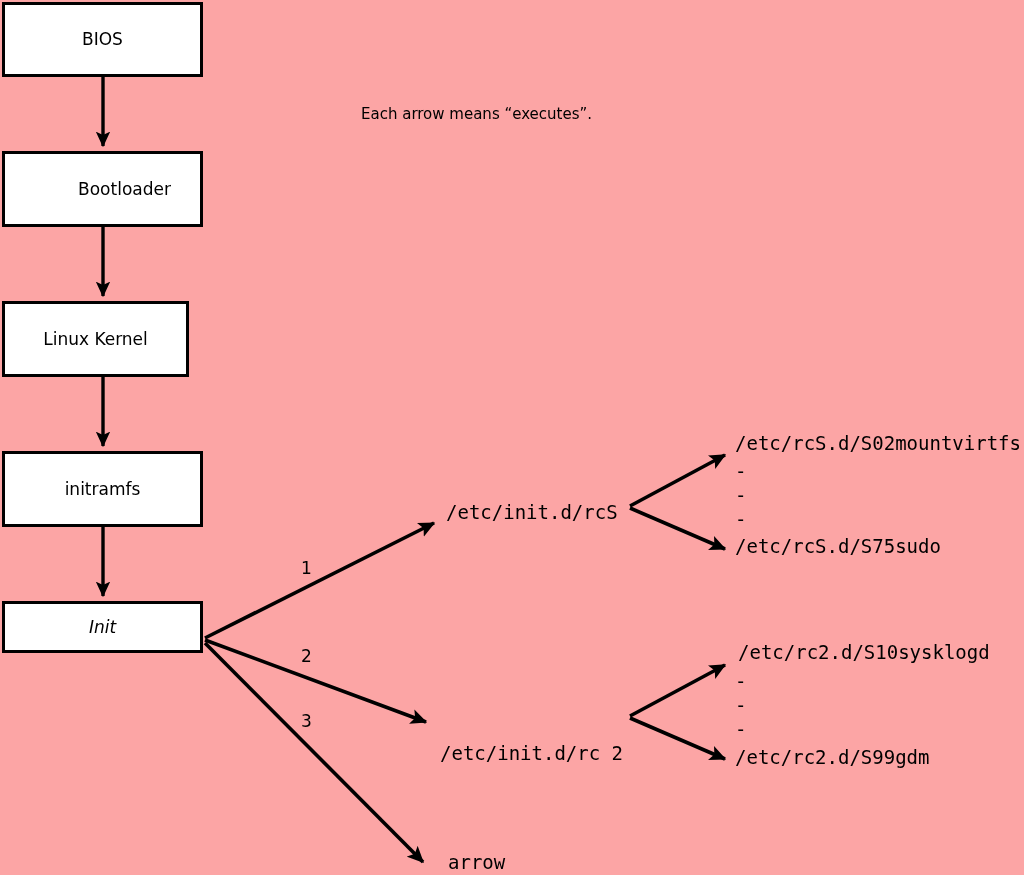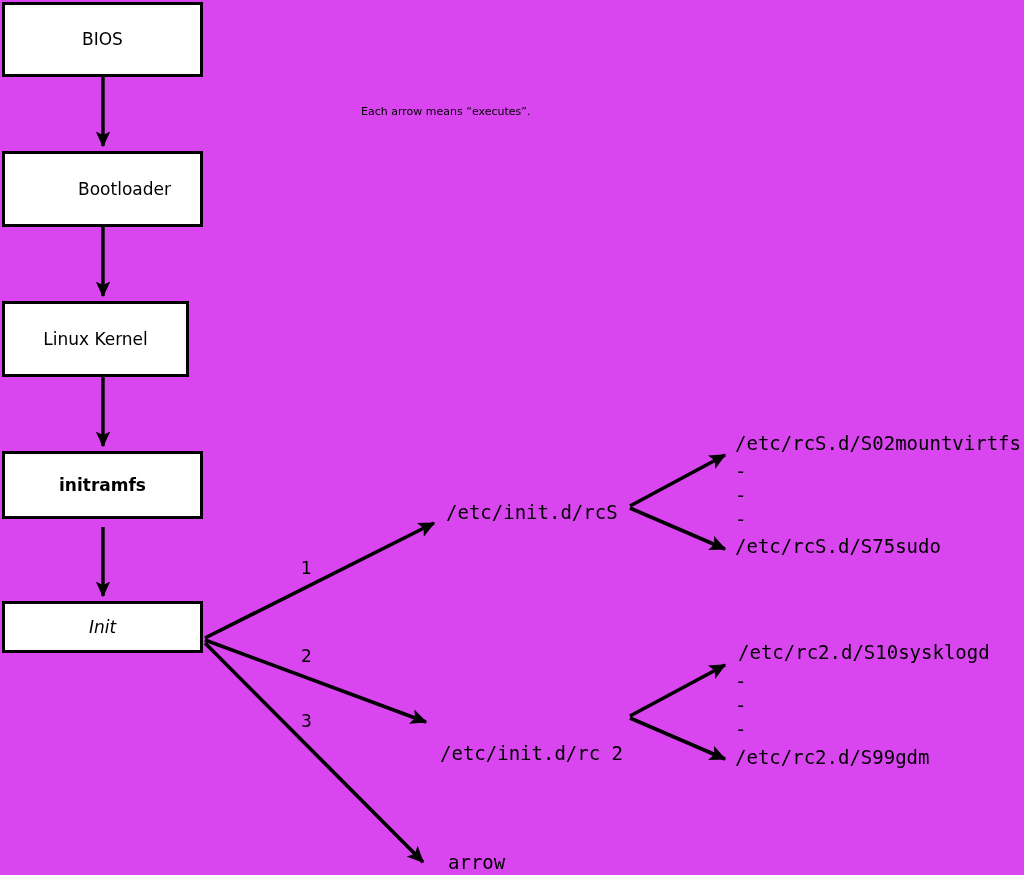--- a/index.html
+++ b/index.html
@@ -5,21 +5,21 @@
 <style>
   html, body {
     margin: 0;
     padding: 0;
     background: #ffffff;
   }
   #diagram {
     position: relative;
     width: 1024px;
     height: 875px;
-    background: #d946ef;
+    background: #fca5a5;
     overflow: hidden;
     font-family: "DejaVu Sans", sans-serif;
   }
   #arrow-layer {
     position: absolute;
     left: 0;
     top: 0;
     width: 1024px;
     height: 875px;
     pointer-events: none;
@@ -36,21 +36,21 @@
   .stage-label {
     font-family: "DejaVu Sans", sans-serif;
     font-size: 17px;
     color: #000000;
     line-height: 1;
     white-space: nowrap;
   }
   .caption {
     position: absolute;
     font-family: "DejaVu Sans", sans-serif;
-    font-size: 11px;
+    font-size: 15px;
     color: #000000;
     white-space: nowrap;
   }
   .mono-text {
     position: absolute;
     font-family: "DejaVu Sans Mono", monospace;
     font-size: 19px;
     color: #000000;
     white-space: pre;
     line-height: 1;
@@ -103,21 +103,21 @@
   </div>
 
   <div class="stage-box" style="left:2px; top:151px; width:201px; height:76px;padding-left:44px;">
     <span class="stage-label">Bootloader</span>
   </div>
 
   <div class="stage-box" style="left:2px; top:301px; width:187px; height:76px;">
     <span class="stage-label">Linux Kernel</span>
   </div>
 
-  <div class="stage-box" style="left:2px; top:451px; width:201px; height:68px;font-weight:bold;">
+  <div class="stage-box" style="left:2px; top:451px; width:201px; height:76px;">
     <span class="stage-label">initramfs</span>
   </div>
 
   <div class="stage-box" style="left:2px; top:601px; width:201px; height:52px;font-style:italic;">
     <span class="stage-label">Init</span>
   </div>
 
   <div class="caption" style="left:361px; top:105px;">Each arrow means “executes”.</div>
 
   <div class="branch-num" style="left:301px; top:560px;">1</div>

